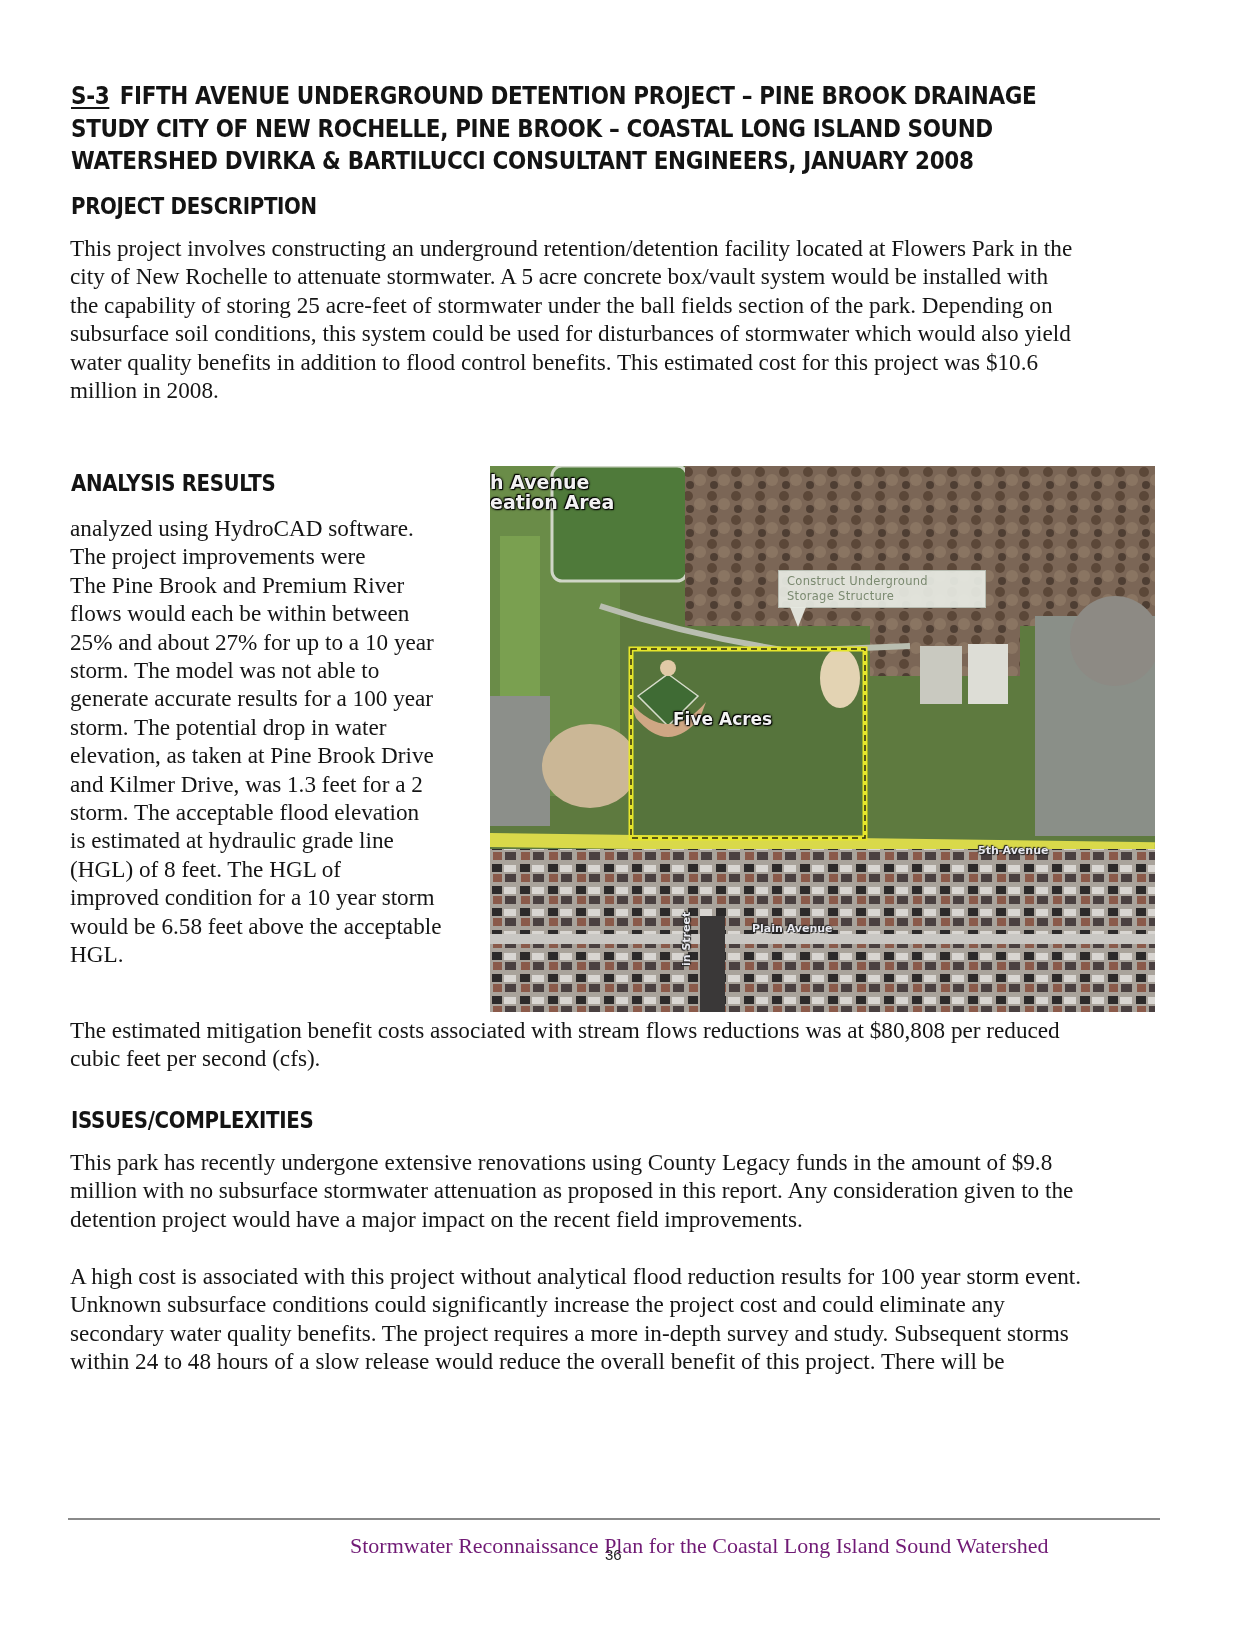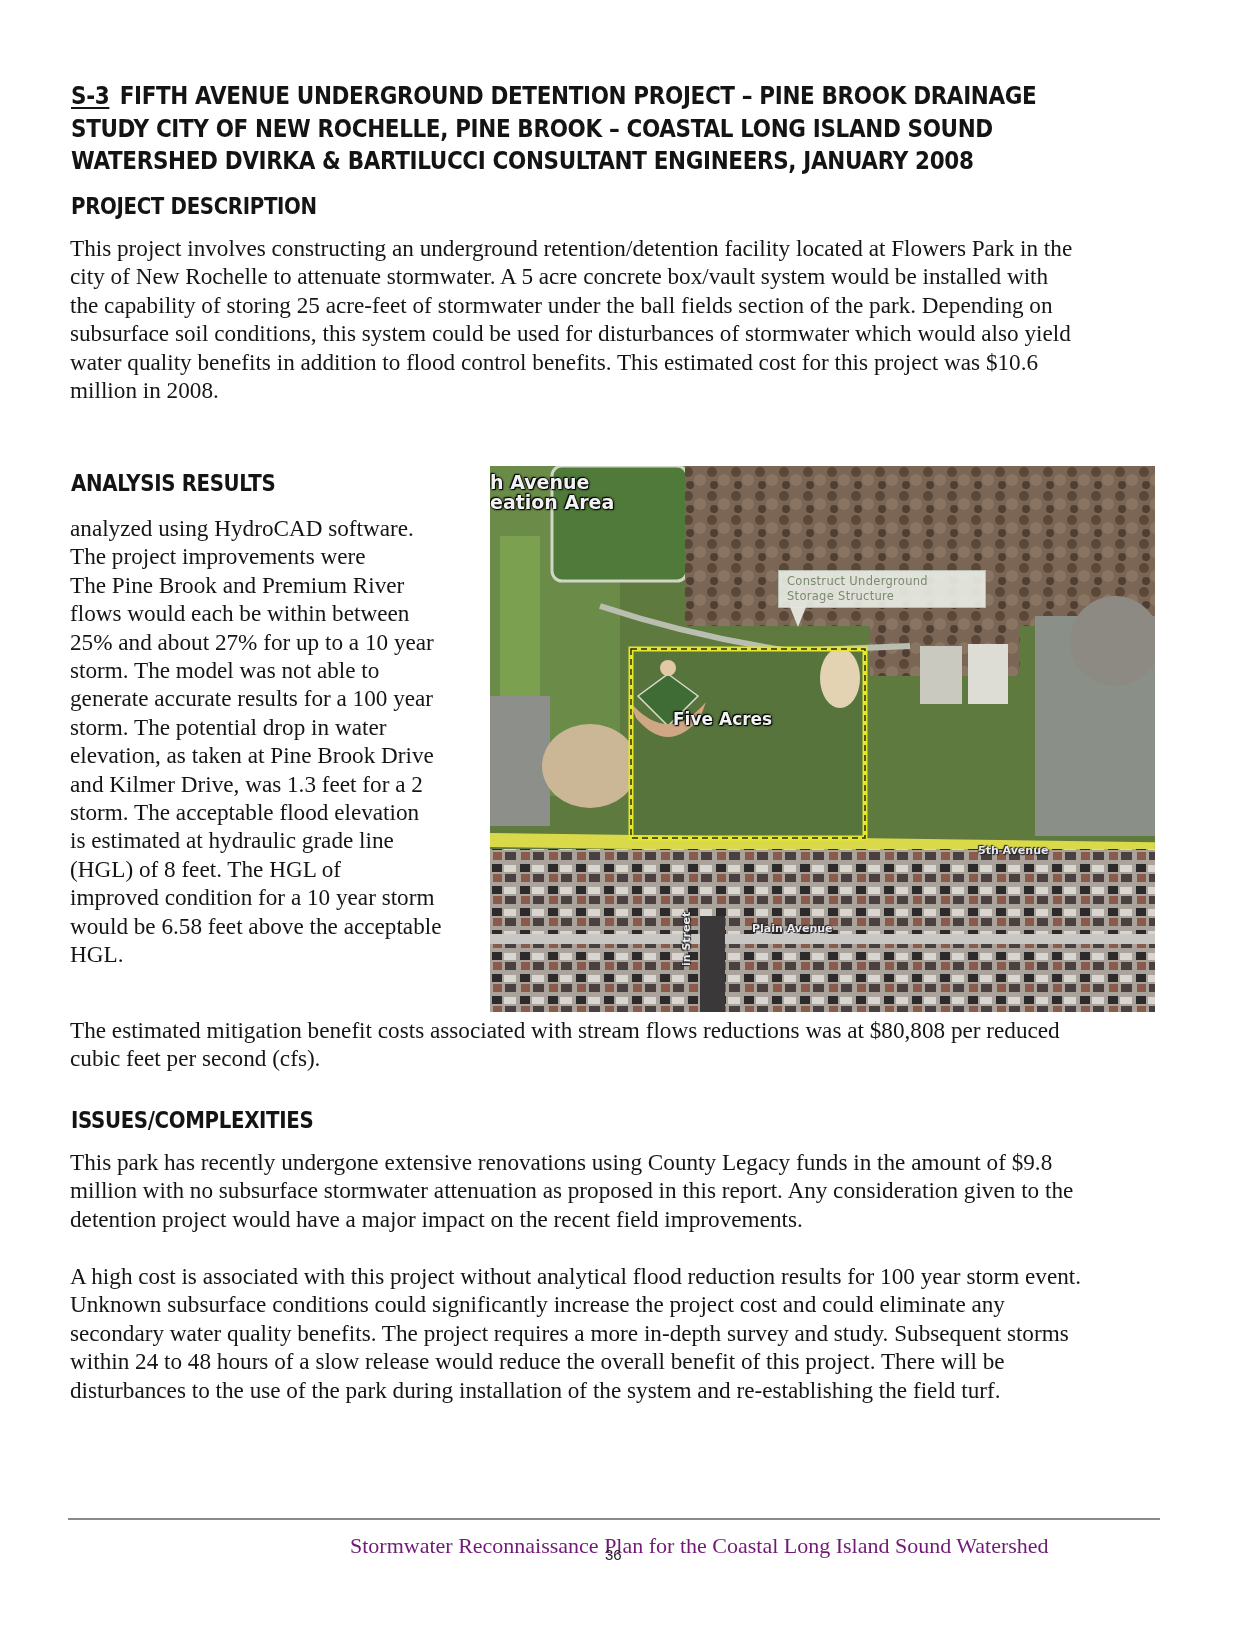--- a/index.html
+++ b/index.html
@@ -170,18 +170,17 @@
 <p class="para" style="left:70px; top:1148px;">
   <span class="ln">This park has recently undergone extensive renovations using County Legacy funds in the amount of $9.8</span>
   <span class="ln">million with no subsurface stormwater attenuation as proposed in this report.  Any consideration given to the</span>
   <span class="ln">detention project would have a major impact on the recent field improvements.</span>
 </p>
 <p class="para" style="left:70px; top:1262px;">
   <span class="ln">A high cost is associated with this project without analytical flood reduction results for 100 year storm event.</span>
   <span class="ln">Unknown subsurface conditions could significantly increase the project cost and could eliminate any</span>
   <span class="ln">secondary water quality benefits.  The project requires a more in-depth survey and study.  Subsequent storms</span>
   <span class="ln">within 24 to 48 hours of a slow release would reduce the overall benefit of this project.  There will be</span>
-  <span class="ln">disturbances to the use of the park during installation of the system and re-establishing the field turf.</span>
 </p>
 
 <div id="footer-rule"></div>
 <div id="footer-text" class="serif">Stormwater Reconnaissance Plan for the Coastal Long Island Sound Watershed</div>
 <div id="page-num">36</div>
 
 </body></html>

